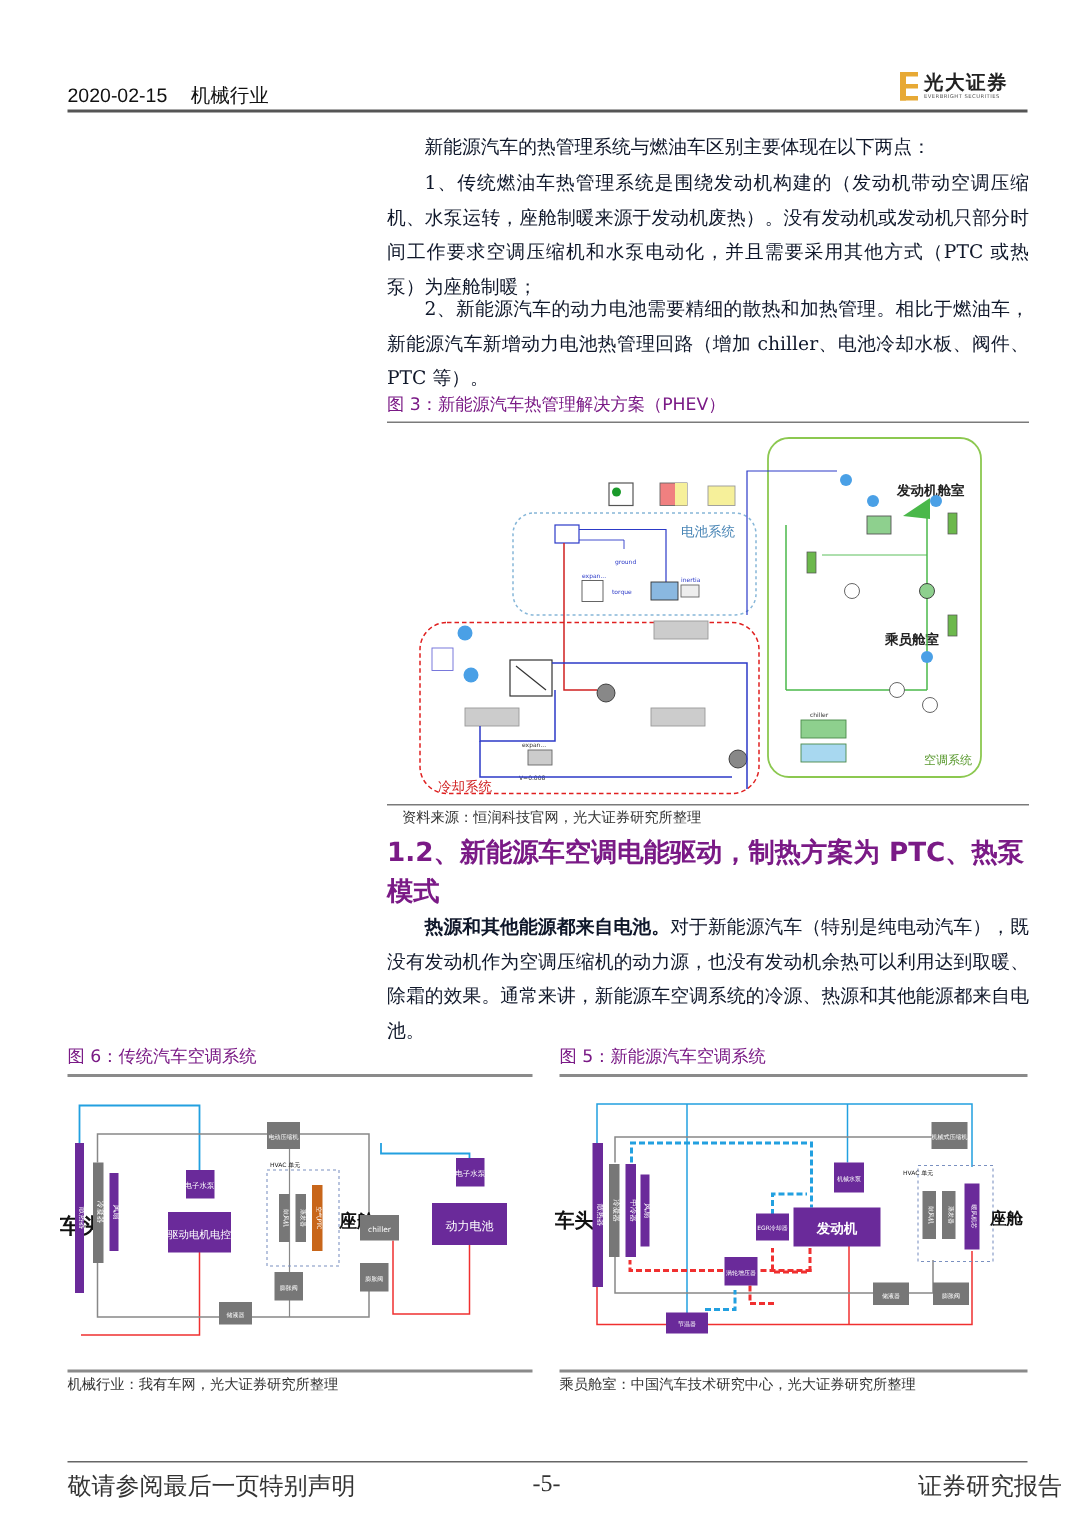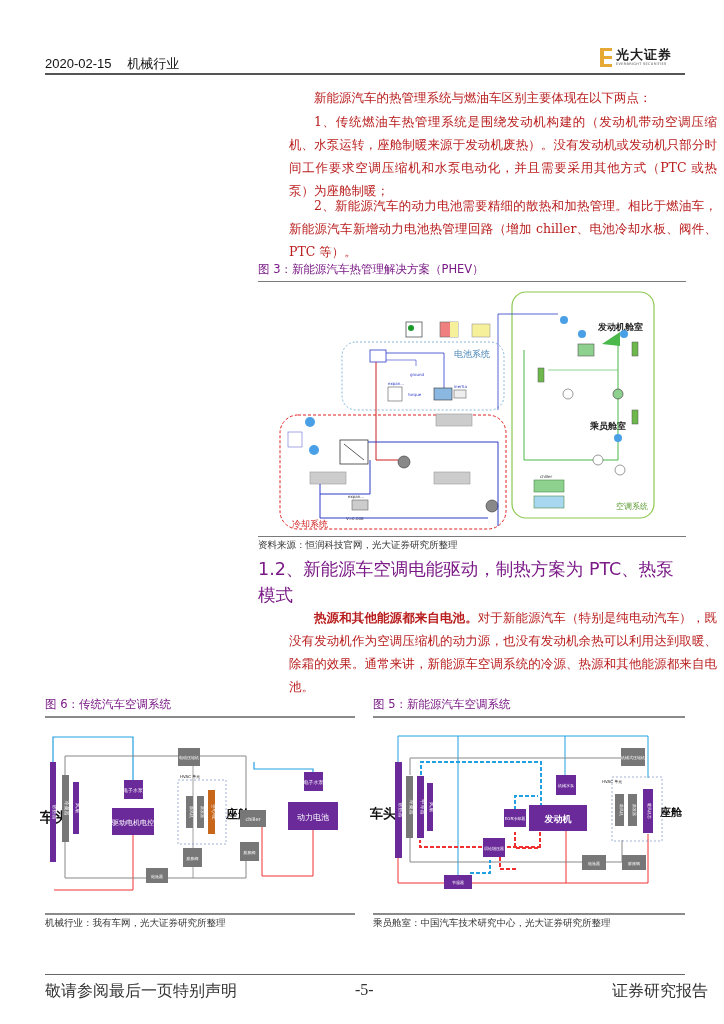--- a/index.html
+++ b/index.html
@@ -10,29 +10,29 @@
   .hdr-left { position: absolute; left: 0; top: 7px; font-family: "Liberation Sans", sans-serif; font-size: 13px; color: #111; }
   .hdr-left span { margin-right: 12px; }
   .hdr-rule { position: absolute; left: 45px; top: 73px; width: 640px; height: 2px; background: #555; }
   .logo { position: absolute; left: 600px; top: 46px; width: 88px; height: 24px; }
   .logo-e { position: absolute; left: 0; top: 2px; width: 12px; height: 19px; }
   .logo-e i { position: absolute; left: 0; width: 12px; height: 3px; background: #e7a935; }
   .logo-e b { position: absolute; left: 0; top: 0; width: 4px; height: 19px; background: #e7a935; }
   .logo-cn { position: absolute; left: 16px; top: 0; font-family: "DejaVu Serif", serif; font-size: 13px; font-weight: bold; color: #222; letter-spacing: 1px; }
   .logo-en { position: absolute; left: 16px; top: 16px; font-size: 3.5px; color: #555; letter-spacing: 0.3px; white-space: nowrap; }
 
-  .txt { position: absolute; left: 258px; width: 428px; font-family: "DejaVu Serif", serif; font-size: 12.5px; line-height: 23px; color: #b91c1c; text-align: justify; margin-left: 31px; }
+  .txt { position: absolute; left: 258px; width: 428px; font-family: "DejaVu Serif", serif; font-size: 12.5px; line-height: 23px; color: #0f172a; text-align: justify; }
   .indent { text-indent: 25px; }
 
   .fig-title { position: absolute; font-size: 11.5px; font-weight: normal; color: #7a1a86; font-family: "DejaVu Sans", sans-serif; }
   .fig-rule { position: absolute; height: 1px; background: #7a7a7a; }
   .fig-rule.thick { height: 2px; background: #8a8a8a; }
   .src { position: absolute; font-family: "DejaVu Serif", serif; font-size: 9.5px; color: #333; }
 
-  .sec-title { position: absolute; left: 258px; top: 556px; width: 430px; font-family: "DejaVu Sans", sans-serif; font-size: 17.5px; font-weight: normal; color: #7a1a86; line-height: 26px; }
+  .sec-title { position: absolute; left: 258px; top: 556px; width: 430px; font-family: "DejaVu Sans", sans-serif; font-size: 17.5px; font-weight: bold; color: #7a1a86; line-height: 26px; }
 
   .diagram { position: absolute; }
   svg text { font-family: "DejaVu Sans", sans-serif; }
 
   .footer-rule { position: absolute; left: 45px; top: 974px; width: 640px; height: 1px; background: #666; }
   .footer { position: absolute; top: 981px; font-size: 16px; color: #333; font-family: Liberation Serif, serif; }
 </style>
 </head>
 <body>
 
@@ -127,21 +127,21 @@
   <circle cx="360" cy="154" r="4" fill="#4aa0e6"></circle>
   <circle cx="310" cy="110" r="5" fill="#fff" stroke="#555" stroke-width="0.6"></circle>
   <circle cx="340" cy="176" r="5" fill="#fff" stroke="#555" stroke-width="0.6"></circle>
   <circle cx="362" cy="186" r="5" fill="#fff" stroke="#555" stroke-width="0.6"></circle>
   <rect x="374" y="126" width="6" height="14" fill="#6cb84c" stroke="#555" stroke-width="0.5"></rect>
   <rect x="374" y="58" width="6" height="14" fill="#6cb84c" stroke="#555" stroke-width="0.5"></rect>
   <rect x="280" y="84" width="6" height="14" fill="#6cb84c" stroke="#555" stroke-width="0.5"></rect>
 </svg>
 
 <div class="fig-rule" style="left:258px; top:536px; width:428px;"></div>
-<div class="src" style="left:258px; top:539px;">资料来源：恒润科技官网，光大证券研究所整理</div>
+<div class="src" style="left:268px; top:539px;">资料来源：恒润科技官网，光大证券研究所整理</div>
 
 <div class="sec-title">1.2、新能源车空调电能驱动，制热方案为 PTC、热泵模式</div>
 <div class="txt indent" style="top:606px;"><b style="font-family:'DejaVu Sans', sans-serif;">热源和其他能源都来自电池。</b><span>对于新能源汽车（特别是纯电动汽车），既没有发动机作为空调压缩机的动力源，也没有发动机余热可以利用达到取暖、除霜的效果。通常来讲，新能源车空调系统的冷源、热源和其他能源都来自电池。</span></div>
 
 <div class="fig-title" style="left:45px; top:697px;">图 6：传统汽车空调系统</div>
 <div class="fig-rule thick" style="left:45px; top:716px; width:310px;"></div>
 
 <svg class="diagram" style="left:40px; top:730px;" width="320" height="170" viewBox="0 0 320 170">
 
   <path d="M13 32 V7 H93 V50" fill="none" stroke="#22a0e0" stroke-width="1.2"></path>

